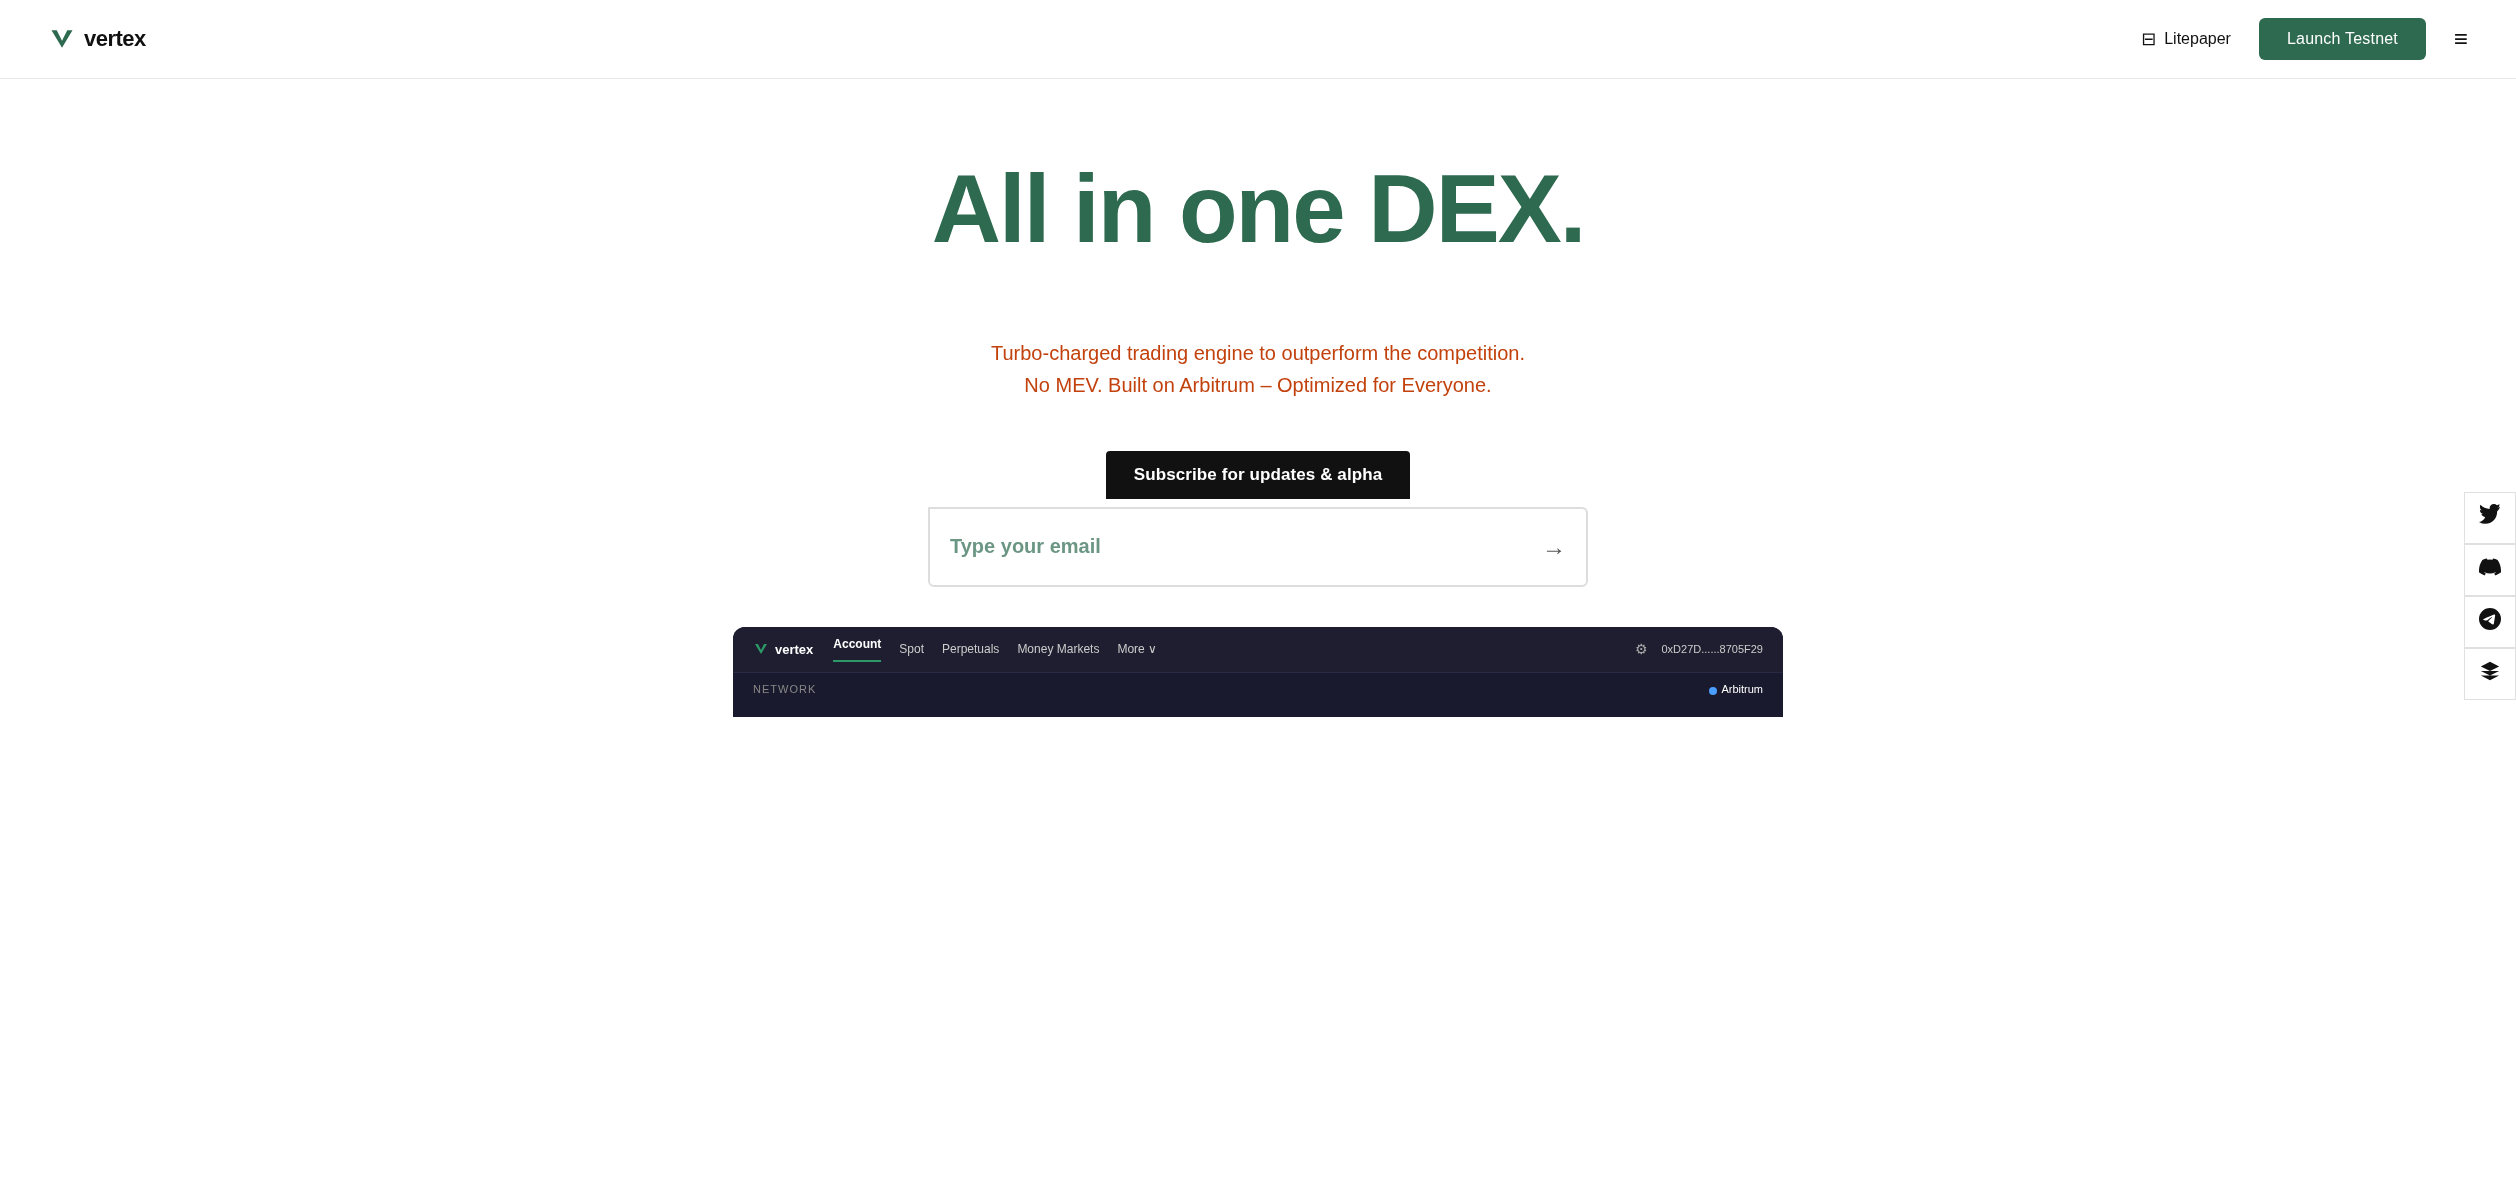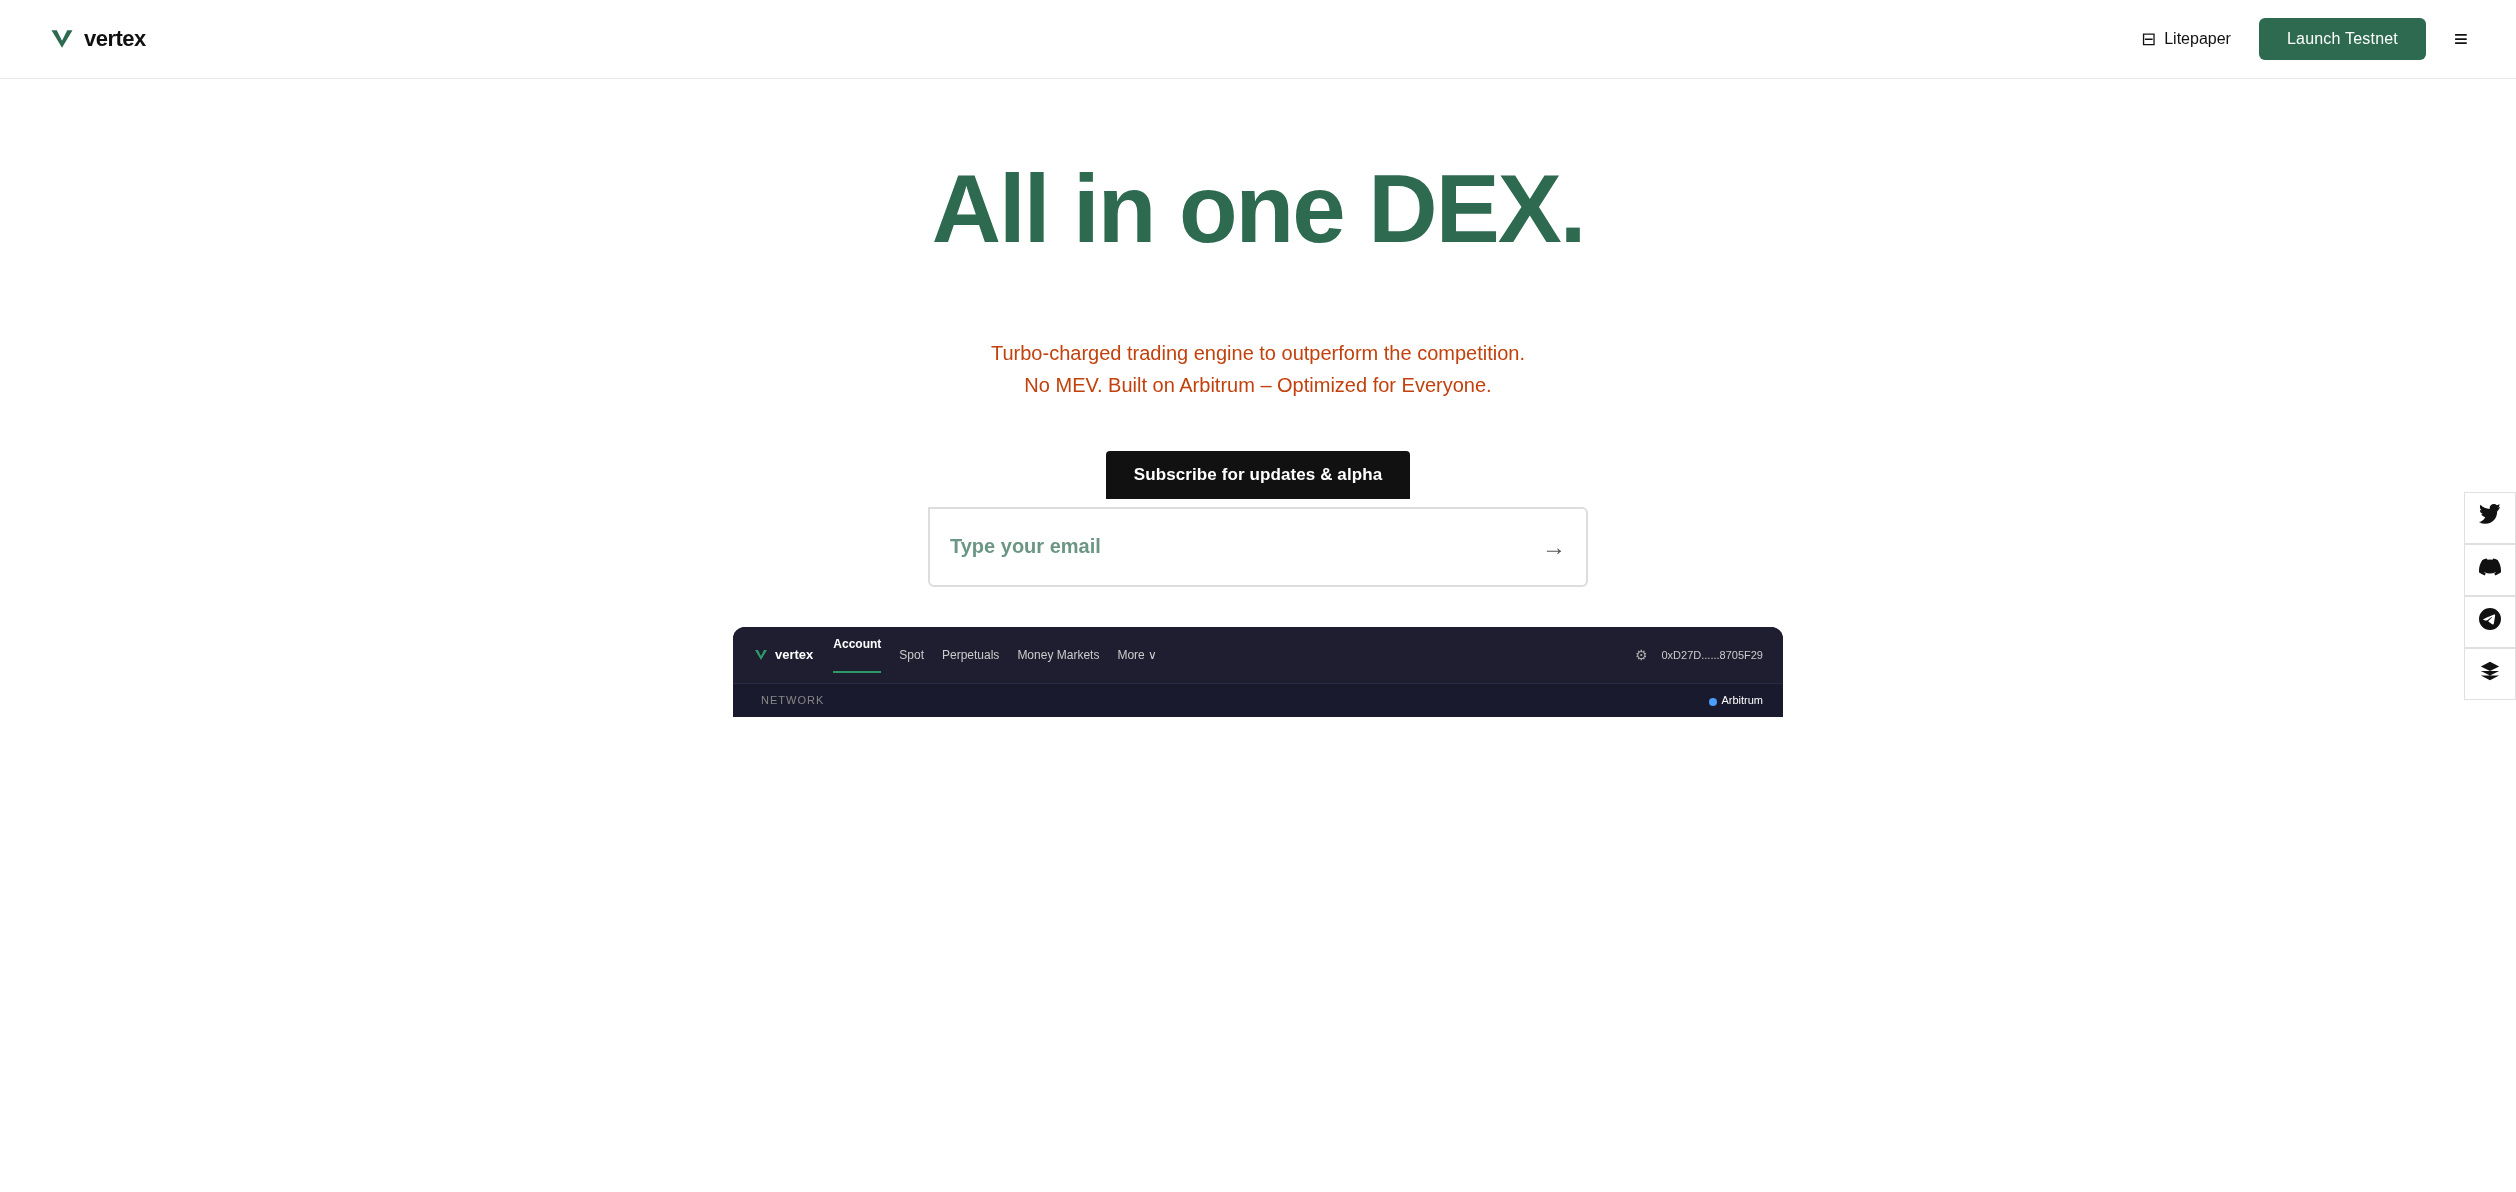--- a/index.html
+++ b/index.html
@@ -241,21 +241,21 @@
     .app-preview-nav-item {
       color: #ccc;
       font-size: 12px;
       cursor: pointer;
     }
 
     .app-preview-nav-item.active {
       color: #fff;
       font-weight: 600;
       border-bottom: 2px solid #2d9966;
-      padding-bottom: 20px;
+      padding-bottom: 9px;
     }
 
     .app-preview-right {
       margin-left: auto;
       display: flex;
       align-items: center;
       gap: 14px;
     }
 
     .app-preview-gear {
@@ -267,21 +267,20 @@
       color: #ccc;
       font-size: 11px;
     }
 
     .app-preview-network {
       display: flex;
       align-items: center;
       gap: 6px;
       padding: 10px 20px;
       background: #1a1a2e;
-      margin-left: 8px;
     }
 
     .app-preview-network-label {
       color: #888;
       font-size: 11px;
       text-transform: uppercase;
       letter-spacing: 1px;
     }
 
     .app-preview-network-value {

